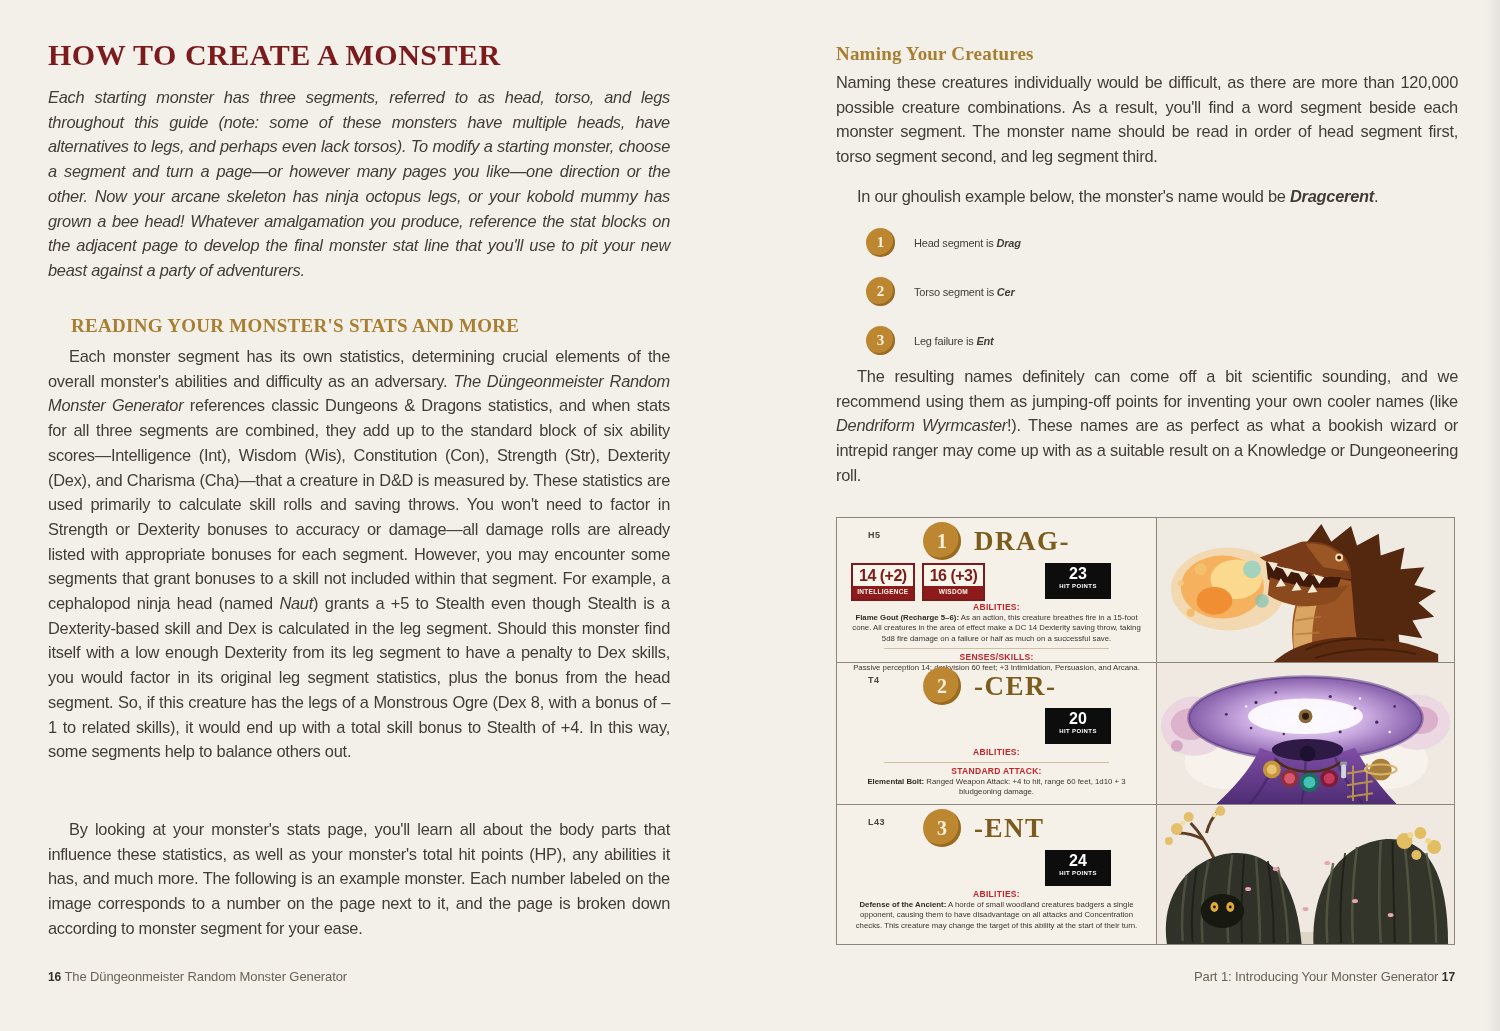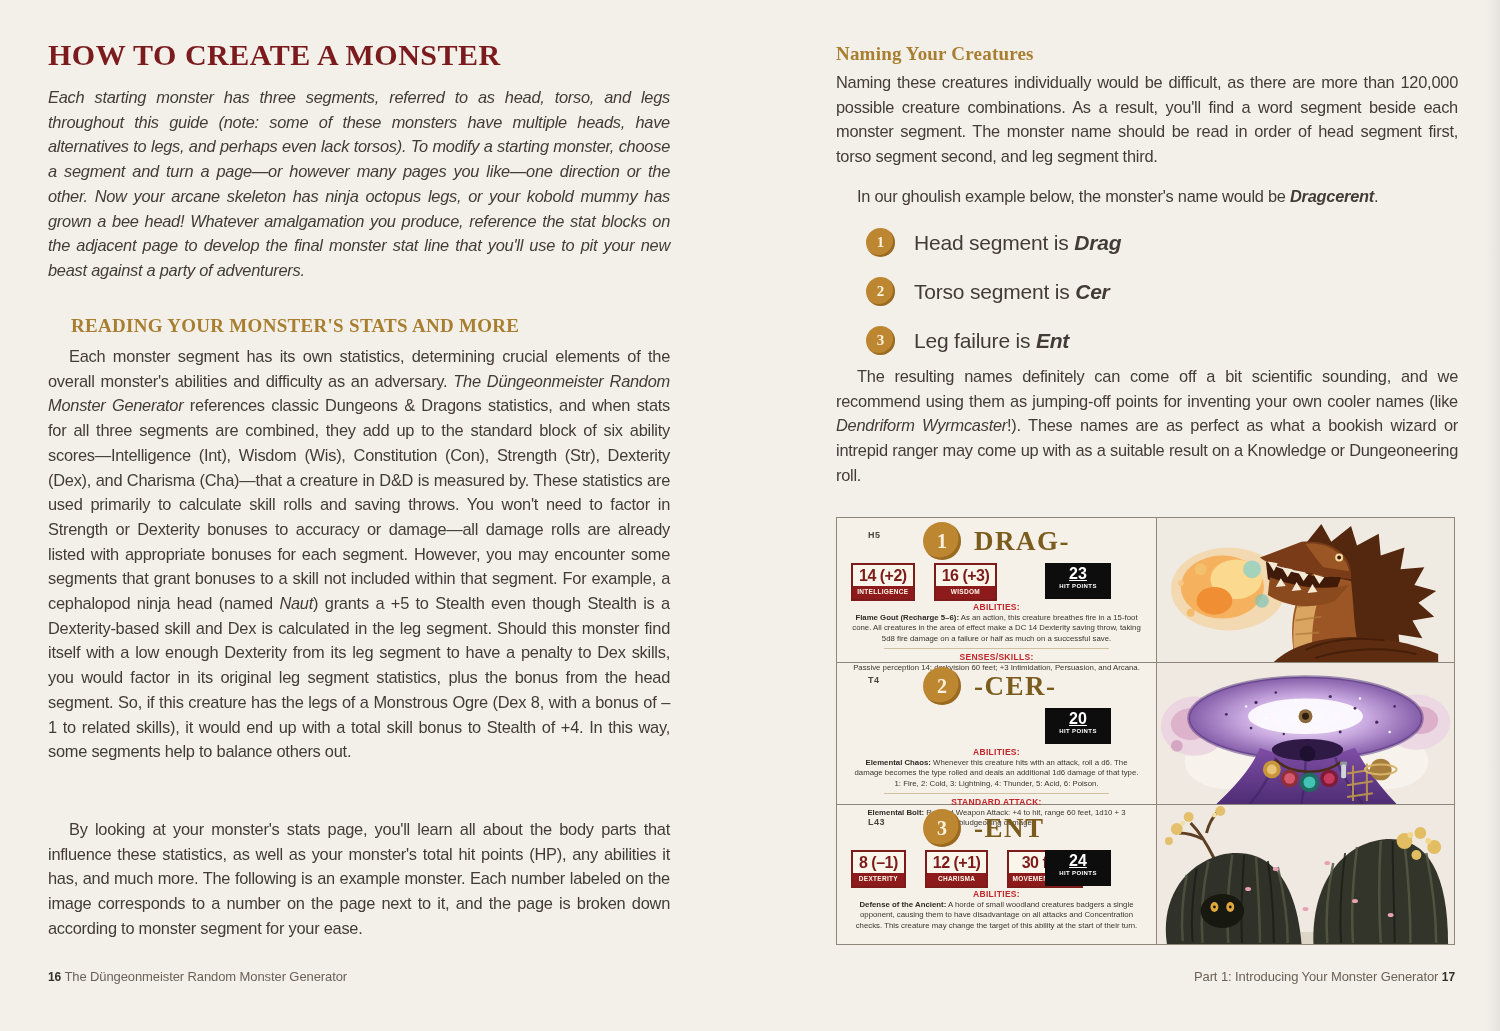--- a/index.html
+++ b/index.html
@@ -29,21 +29,21 @@
   #p2{left:48px;top:344px;}
   #p3{left:48px;top:817px;}
   #rp1{left:836px;top:70px;}
   #rp2{left:836px;top:184px;}
   #rp3{left:836px;top:364px;}
 
   .list-item{position:absolute;left:866px;display:flex;align-items:center;}
   .num-circle{width:29px;height:29px;border-radius:50%;background:var(--circle-gold);
       box-shadow:inset -2px -2px 0 rgba(110,72,16,.45);color:#faf1dc;
       font:bold 15px/29px "Liberation Serif",serif;text-align:center;flex:0 0 29px;}
-  .list-label{margin-left:19px;font-size:21px;letter-spacing:-.2px;color:var(--body-text);}
+  .list-label{margin-left:19px;font-size:11px;letter-spacing:-.2px;color:var(--body-text);}
 
   .footer{position:absolute;top:969px;font-size:13px;color:#6b6257;letter-spacing:-.1px;}
   .footer .pgnum{font-weight:bold;font-size:12px;color:#33302b;}
   #footer-left{left:48px;}
   #footer-right{left:836px;width:619px;text-align:right;}
 
   
   .panel{position:absolute;left:836px;top:517px;width:619px;height:428px;
       border:1.5px solid var(--panel-border);background:#f5f0e8;display:flex;flex-direction:column;}
   .prow{display:flex;flex:1 1 auto;border-bottom:1.5px solid var(--panel-border);min-height:0;}
@@ -54,29 +54,29 @@
   .pimg svg{display:block;width:100%;height:100%;}
 
   .code{position:absolute;left:13px;top:12px;font:bold 9px "Liberation Sans",sans-serif;
       color:#4a443c;letter-spacing:.5px;padding-left:18px;}
   .sec-head{position:absolute;left:86px;top:4px;display:flex;align-items:center;gap:13px;}
   .pcircle{width:38px;height:38px;border-radius:50%;background:var(--circle-gold);
       box-shadow:inset -2.5px -2.5px 0 rgba(110,72,16,.45);color:#faf1dc;
       font:bold 20px/38px "Liberation Serif",serif;text-align:center;}
   .ptitle{font:bold 27px/1 "Liberation Serif",serif;color:var(--title-bronze);letter-spacing:1.5px;}
 
-  .statrow{position:absolute;left:14px;top:45px;display:flex;gap:19px;}
+  .statrow{position:absolute;left:14px;top:45px;display:flex;gap:7px;}
   .stat-box{border:2px solid var(--stat-red);background:#faf5ea;text-align:center;}
   .stat-val{font:bold 16px/20px "Liberation Sans",sans-serif;color:var(--stat-red);
       padding:1px 6px 0;letter-spacing:-.5px;}
   .stat-label{background:var(--banner-red);color:#fdf6ea;font:bold 6.5px/1 "Liberation Sans",sans-serif;
       letter-spacing:.3px;padding:3px 3px;}
   .hp-box{position:absolute;left:208px;top:45px;width:66px;height:36px;background:var(--hp-black);
       color:#ffffff;text-align:center;}
-  .hp-val{font:bold 16px/18px "Liberation Sans",sans-serif;padding-top:2px;text-decoration:underline;}
+  .hp-val{font:bold 16px/18px "Liberation Sans",sans-serif;padding-top:2px;}
   .hp-label{font:bold 6px/1 "Liberation Sans",sans-serif;letter-spacing:.4px;}
 
   .abil{position:absolute;left:0;right:0;top:84px;text-align:center;padding:0 14px;}
   .abil-h{font:bold 8.5px/11px "Liberation Sans",sans-serif;color:var(--ability-red);letter-spacing:.3px;}
   .abil-t{font:7.8px/10.3px "Liberation Sans",sans-serif;color:#3b352e;}
   .abil-t .lead{font-weight:bold;color:#2f2a24;}
   .abil-div{width:225px;border-top:1px solid #cfc0a0;margin:4px auto 3px;}
 </style>
 </head>
 <body>
@@ -196,21 +196,20 @@
       <div class="sec-head">
         <div class="pcircle">2</div>
         <div class="ptitle">-CER-</div>
       </div>
       <div class="hp-box">
         <div class="hp-val">20</div>
         <div class="hp-label">HIT POINTS</div>
       </div>
       <div class="abil">
         <div class="abil-h">ABILITIES:</div>
-        <div class="abil-t"><span class="lead">Elemental Chaos:</span><span> Whenever this creature hits with an attack, roll a d6. The damage becomes the type rolled and deals an additional 1d6 damage of that type. 1: Fire, 2: Cold, 3: Lightning, 4: Thunder, 5: Acid, 6: Poison.</span></div>
         <div class="abil-div"></div>
         <div class="abil-h">STANDARD ATTACK:</div>
         <div class="abil-t"><span class="lead">Elemental Bolt:</span><span> Ranged Weapon Attack: +4 to hit, range 60 feet, 1d10 + 3 bludgeoning damage.</span></div>
       </div>
     </div>
     <div class="pimg">
       <svg viewBox="0 0 300 143" preserveAspectRatio="none" aria-hidden="true">
         <defs>
           <radialGradient id="gal" cx="50%" cy="50%" r="60%">
             <stop offset="0%" stop-color="#f6effa"></stop>
@@ -288,34 +287,20 @@
     </div>
   </div>
 
   <div class="prow">
     <div class="pstats">
       <div class="code">L43</div>
       <div class="sec-head">
         <div class="pcircle">3</div>
         <div class="ptitle">-ENT</div>
       </div>
-      <div class="statrow">
-        <div class="stat-box">
-          <div class="stat-val">8 (–1)</div>
-          <div class="stat-label">DEXTERITY</div>
-        </div>
-        <div class="stat-box">
-          <div class="stat-val">12 (+1)</div>
-          <div class="stat-label">CHARISMA</div>
-        </div>
-        <div class="stat-box">
-          <div class="stat-val">30 feet</div>
-          <div class="stat-label">MOVEMENT SPEED</div>
-        </div>
-      </div>
       <div class="hp-box">
         <div class="hp-val">24</div>
         <div class="hp-label">HIT POINTS</div>
       </div>
       <div class="abil">
         <div class="abil-h">ABILITIES:</div>
         <div class="abil-t"><span class="lead">Defense of the Ancient:</span><span> A horde of small woodland creatures badgers a single opponent, causing them to have disadvantage on all attacks and Concentration checks. This creature may change the target of this ability at the start of their turn.</span></div>
       </div>
     </div>
     <div class="pimg">

